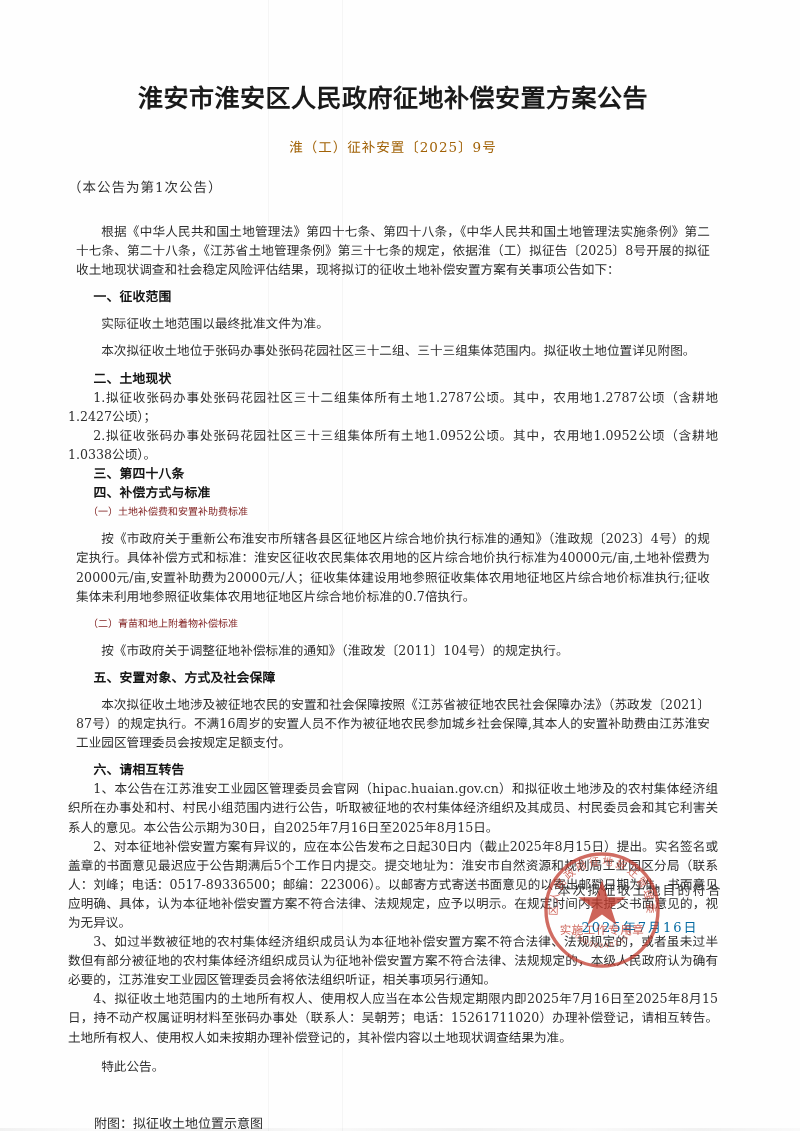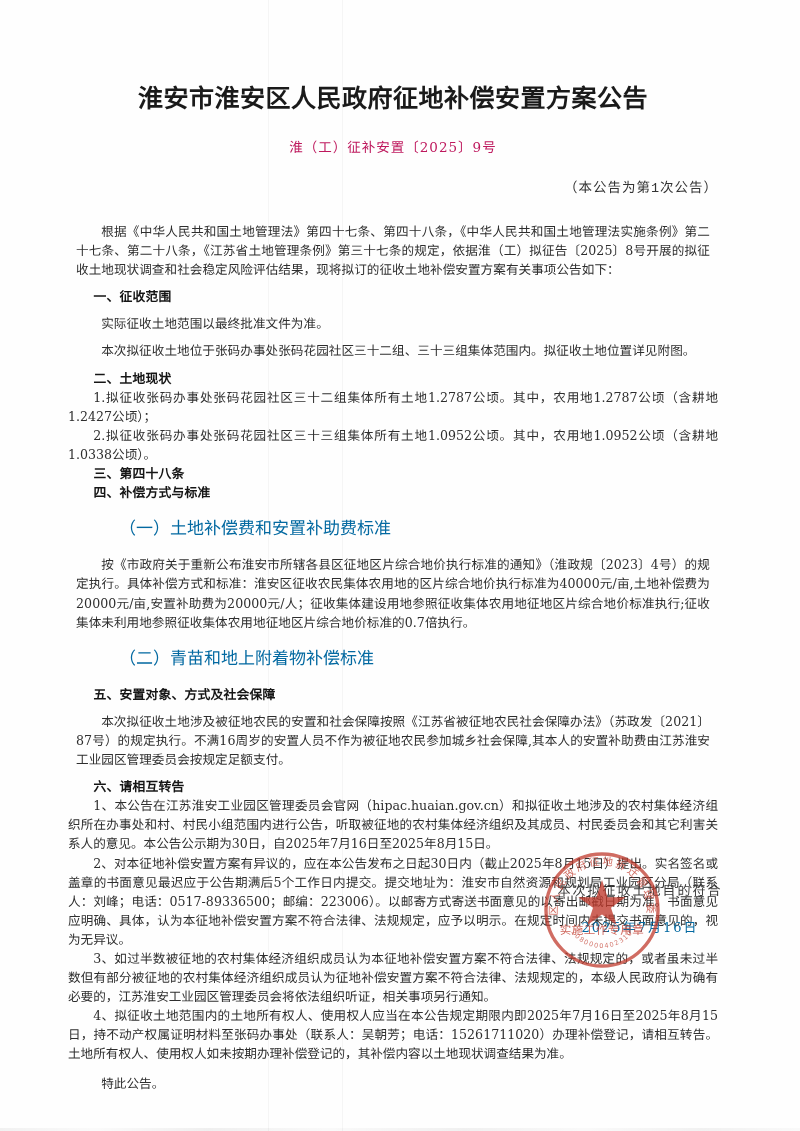--- a/index.html
+++ b/index.html
@@ -56,30 +56,29 @@
     margin: 0;
     padding-top: 78px;
     font-family: "DejaVu Sans", "Liberation Sans", sans-serif;
   }
   .doc-number {
     text-align: center;
     font-size: 13.5px;
     margin: 0;
     padding-top: 22px;
     letter-spacing: 1px;
-    color: #be185d;
+    color: #a16207;
   }
   .doc-round {
-    text-align: right;
+    text-align: left;
     font-size: 13.5px;
     margin: 0;
     padding-top: 20px;
     letter-spacing: 1px;
     color: #333;
-    font-family: Liberation Mono, monospace;
   }
   .body-block {
     padding-top: 18px;
   }
   p.para {
     margin: 8px;
     font-size: 12.6px;
     line-height: 19.1px;
     text-align: justify;
     text-justify: inter-ideograph;
@@ -91,25 +90,25 @@
     margin: 0;
     font-size: 12.8px;
     line-height: 19.1px;
     font-weight: bold;
     text-indent: 2em;
     color: #151515;
     font-family: "DejaVu Sans", "Liberation Sans", sans-serif;
     letter-spacing: 0.2px;
   }
   p.subsection {
-    margin: 17px;
-    font-size: 17px;
-    line-height: 19.1px;
-    text-indent: 2em;
-    color: #0369a1;
+    margin: 0;
+    font-size: 10px;
+    line-height: 19.1px;
+    text-indent: 2em;
+    color: #7f1d1d;
   }
   p.listline {
     margin: 0;
     font-size: 12.6px;
     line-height: 19.1px;
     text-indent: 2em;
     text-align: justify;
     text-justify: inter-ideograph;
     color: #2e2e2e;
   }
@@ -184,20 +183,21 @@
       <h2 class="section">二、土地现状</h2>
       <p class="listline">1.拟征收张码办事处张码花园社区三十二组集体所有土地1.2787公顷。其中，农用地1.2787公顷（含耕地1.2427公顷）；</p>
       <p class="listline">2.拟征收张码办事处张码花园社区三十三组集体所有土地1.0952公顷。其中，农用地1.0952公顷（含耕地1.0338公顷）。</p>
 
       <h2 class="section">三、第四十八条</h2>
 
       <h2 class="section">四、补偿方式与标准</h2>
       <p class="subsection">（一）土地补偿费和安置补助费标准</p>
       <p class="para">按《市政府关于重新公布淮安市所辖各县区征地区片综合地价执行标准的通知》（淮政规〔2023〕4号）的规定执行。具体补偿方式和标准：淮安区征收农民集体农用地的区片综合地价执行标准为40000元/亩,土地补偿费为20000元/亩,安置补助费为20000元/人；征收集体建设用地参照征收集体农用地征地区片综合地价标准执行;征收集体未利用地参照征收集体农用地征地区片综合地价标准的0.7倍执行。</p>
       <p class="subsection">（二）青苗和地上附着物补偿标准</p>
+      <p class="para">按《市政府关于调整征地补偿标准的通知》（淮政发〔2011〕104号）的规定执行。</p>
 
       <h2 class="section">五、安置对象、方式及社会保障</h2>
       <p class="para">本次拟征收土地涉及被征地农民的安置和社会保障按照《江苏省被征地农民社会保障办法》（苏政发〔2021〕87号）的规定执行。不满16周岁的安置人员不作为被征地农民参加城乡社会保障,其本人的安置补助费由江苏淮安工业园区管理委员会按规定足额支付。</p>
 
       <h2 class="section">六、请相互转告</h2>
       <p class="listline">1、本公告在江苏淮安工业园区管理委员会官网（hipac.huaian.gov.cn）和拟征收土地涉及的农村集体经济组织所在办事处和村、村民小组范围内进行公告，听取被征地的农村集体经济组织及其成员、村民委员会和其它利害关系人的意见。本公告公示期为30日，自2025年7月16日至2025年8月15日。</p>
       <p class="listline">2、对本征地补偿安置方案有异议的，应在本公告发布之日起30日内（截止2025年8月15日）提出。实名签名或盖章的书面意见最迟应于公告期满后5个工作日内提交。提交地址为：淮安市自然资源和规划局工业园区分局（联系人：刘峰；电话：0517-89336500；邮编：223006）。以邮寄方式寄送书面意见的以寄出邮戳日期为准。书面意见应明确、具体，认为本征地补偿安置方案不符合法律、法规规定，应予以明示。在规定时间内未提交书面意见的，视为无异议。</p>
       <p class="listline">3、如过半数被征地的农村集体经济组织成员认为本征地补偿安置方案不符合法律、法规规定的，或者虽未过半数但有部分被征地的农村集体经济组织成员认为征地补偿安置方案不符合法律、法规规定的，本级人民政府认为确有必要的，江苏淮安工业园区管理委员会将依法组织听证，相关事项另行通知。</p>
       <p class="listline">4、拟征收土地范围内的土地所有权人、使用权人应当在本公告规定期限内即2025年7月16日至2025年8月15日，持不动产权属证明材料至张码办事处（联系人：吴朝芳；电话：15261711020）办理补偿登记，请相互转告。土地所有权人、使用权人如未按期办理补偿登记的，其补偿内容以土地现状调查结果为准。</p>
 

